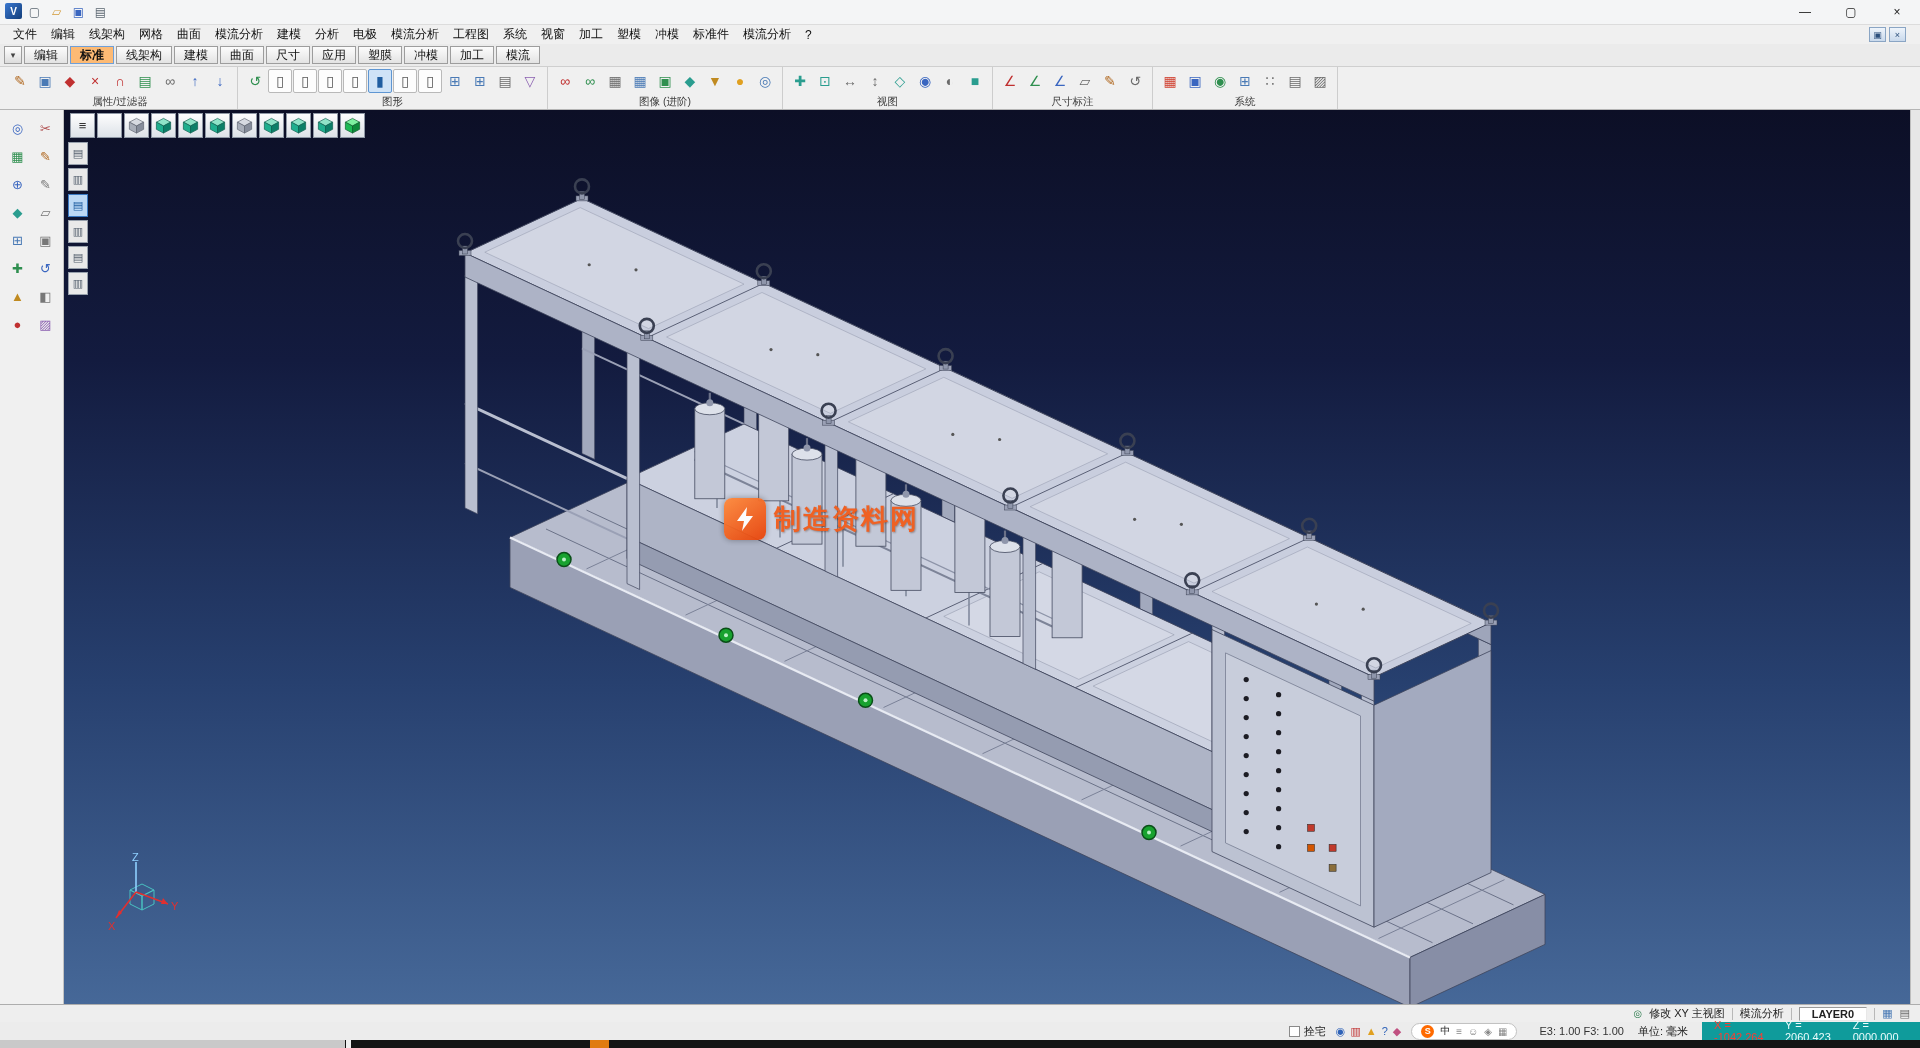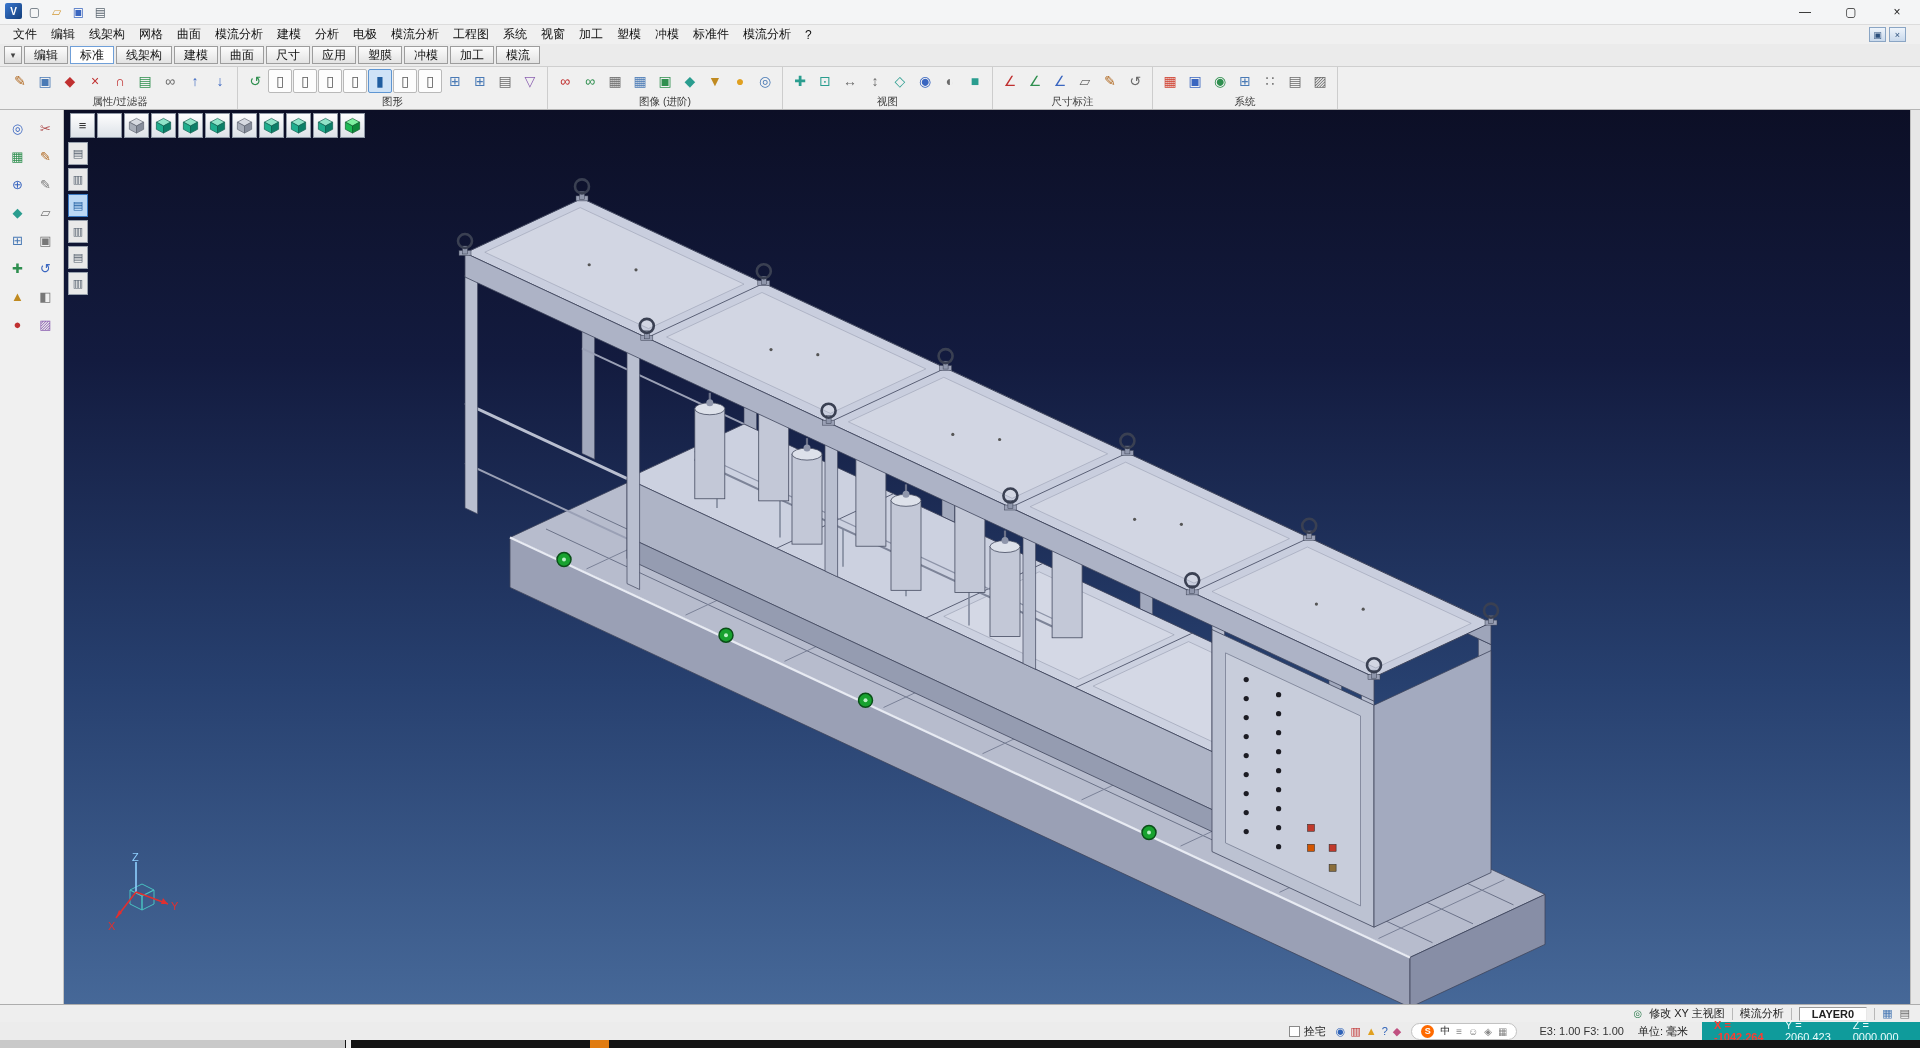--- a/index.html
+++ b/index.html
@@ -29,21 +29,21 @@
     border:1px solid #8aa5c4; font-size:9px; color:#2c4f7c; display:flex; align-items:center;
     justify-content:center; }
 
   
   .tabrow { height:23px; background:#ebebeb; border-bottom:1px solid #cfcfcf;
     display:flex; align-items:center; gap:2px; padding-left:4px; flex:0 0 23px; }
   .tab-dd { width:18px; height:18px; border:1px solid #9d9d9d; background:linear-gradient(#fff,#dcdcdc);
     font-size:9px; color:#444; display:flex; align-items:center; justify-content:center; }
   .tab { height:18px; line-height:16px; padding:0 9px; border:1px solid #9d9d9d;
     background:linear-gradient(#fcfcfc,#e3e3e3); font-size:12px; color:#111; white-space:nowrap; }
-  .tab.active { background:#ffffff; border-color:#6f9fd8; }
+  .tab.active { background:#fdba74; border-color:#6f9fd8;font-weight:bold; }
 
   
   .toolbar { height:43px; background:#f0f0f0; border-bottom:1px solid #b5b5b5;
     display:flex; align-items:stretch; padding-left:3px; flex:0 0 43px; }
   .tb-group { display:flex; flex-direction:column; padding:1px 5px 0; border-right:1px solid #cdcdcd; }
   .tb-icons { display:flex; gap:1px; height:26px; align-items:center; }
   .tb-btn { width:24px; height:24px; border:1px solid transparent; border-radius:2px;
     display:flex; align-items:center; justify-content:center; font-size:14px; background:transparent; }
   .tb-btn.pill { background:#fdfdfd; border-color:#b9b9b9; }
   .tb-btn.active { background:#cfe3f7; border-color:#5f96d2; }
@@ -101,21 +101,21 @@
   .s2-ic { font-size:11px; }
   .ime { background:#fff; border:1px solid #c2c2c2; border-radius:9px; display:flex;
     align-items:center; gap:6px; padding:1px 9px; height:17px; margin-right:14px; }
   .ime-logo { width:13px; height:13px; border-radius:50%; background:#ff6a00; color:#fff;
     font-size:9px; font-weight:bold; display:flex; align-items:center; justify-content:center; }
   .ime-ic { font-size:10px; color:#555; }
   .scale-text { margin-right:14px; color:#333;margin-left:8px; }
   .units-text { margin-right:14px; }
   .coords { background:var(--coord-bg); height:100%; display:flex; align-items:center;
     gap:12px; padding:0 12px; width:218px; color:#eafcfc; font-size:11px; }
-  .coords .cx { color:var(--coord-x); font-weight:bold; }
+  .coords .cx { color:var(--coord-x); font-weight:normal; }
 
   .taskbar { height:8px; background:#141414; position:relative; flex:0 0 8px; }
   .tk-left { position:absolute; left:0; top:0; height:100%; width:345px; background:#c9c9c9; }
   .tk-sliver { position:absolute; left:346px; top:0; height:100%; width:5px; background:#efefef; }
   .tk-orange { position:absolute; left:590px; top:0; height:100%; width:19px; background:#e07b10; }
 </style>
 </head>
 <body>
 
 <div id="app">
@@ -532,20 +532,28 @@
             <circle cx="1245.2" cy="415.76" r="7" fill="none" stroke="#3a4052" stroke-width="2.6"></circle>
             <rect x="1304" y="564.7" width="12" height="5" fill="#9aa0b5" stroke="#3a4052" stroke-width="0.5"></rect>
             <rect x="1307.5" y="560.2" width="5" height="8" fill="#8f96ab" stroke="#3a4052" stroke-width="0.5"></rect>
             <circle cx="1310" cy="555.2" r="7" fill="none" stroke="#3a4052" stroke-width="2.6"></circle>
             <rect x="1421" y="510.0999999999999" width="12" height="5" fill="#9aa0b5" stroke="#3a4052" stroke-width="0.5"></rect>
             <rect x="1424.5" y="505.5999999999999" width="5" height="8" fill="#8f96ab" stroke="#3a4052" stroke-width="0.5"></rect>
             <circle cx="1427" cy="500.5999999999999" r="7" fill="none" stroke="#3a4052" stroke-width="2.6"></circle>
           </g>
         </svg>
 
+      <div class="watermark">
+        <div class="wm-logo">
+          <svg width="26" height="26" viewBox="0 0 26 26">
+            <polygon points="15,1 5,15 12,15 10,25 21,10 14,10" fill="#ffffff"></polygon>
+          </svg>
+        </div>
+        <div class="wm-text">制造资料网</div>
+      </div>
 
       <div class="axis-triad">
         <svg width="90" height="90" viewBox="0 0 90 90">
           <g stroke="#49c0c0" fill="none" stroke-width="1">
             <polygon points="38,38 50,32 62,38 50,44"></polygon>
             <polygon points="38,38 50,44 50,58 38,52"></polygon>
             <polygon points="50,44 62,38 62,52 50,58"></polygon>
           </g>
           <line x1="44" y1="40" x2="44" y2="10" stroke="#8fd0ff" stroke-width="1.6"></line>
           <text x="40" y="9" font-size="11" fill="#8fd0ff">Z</text>

